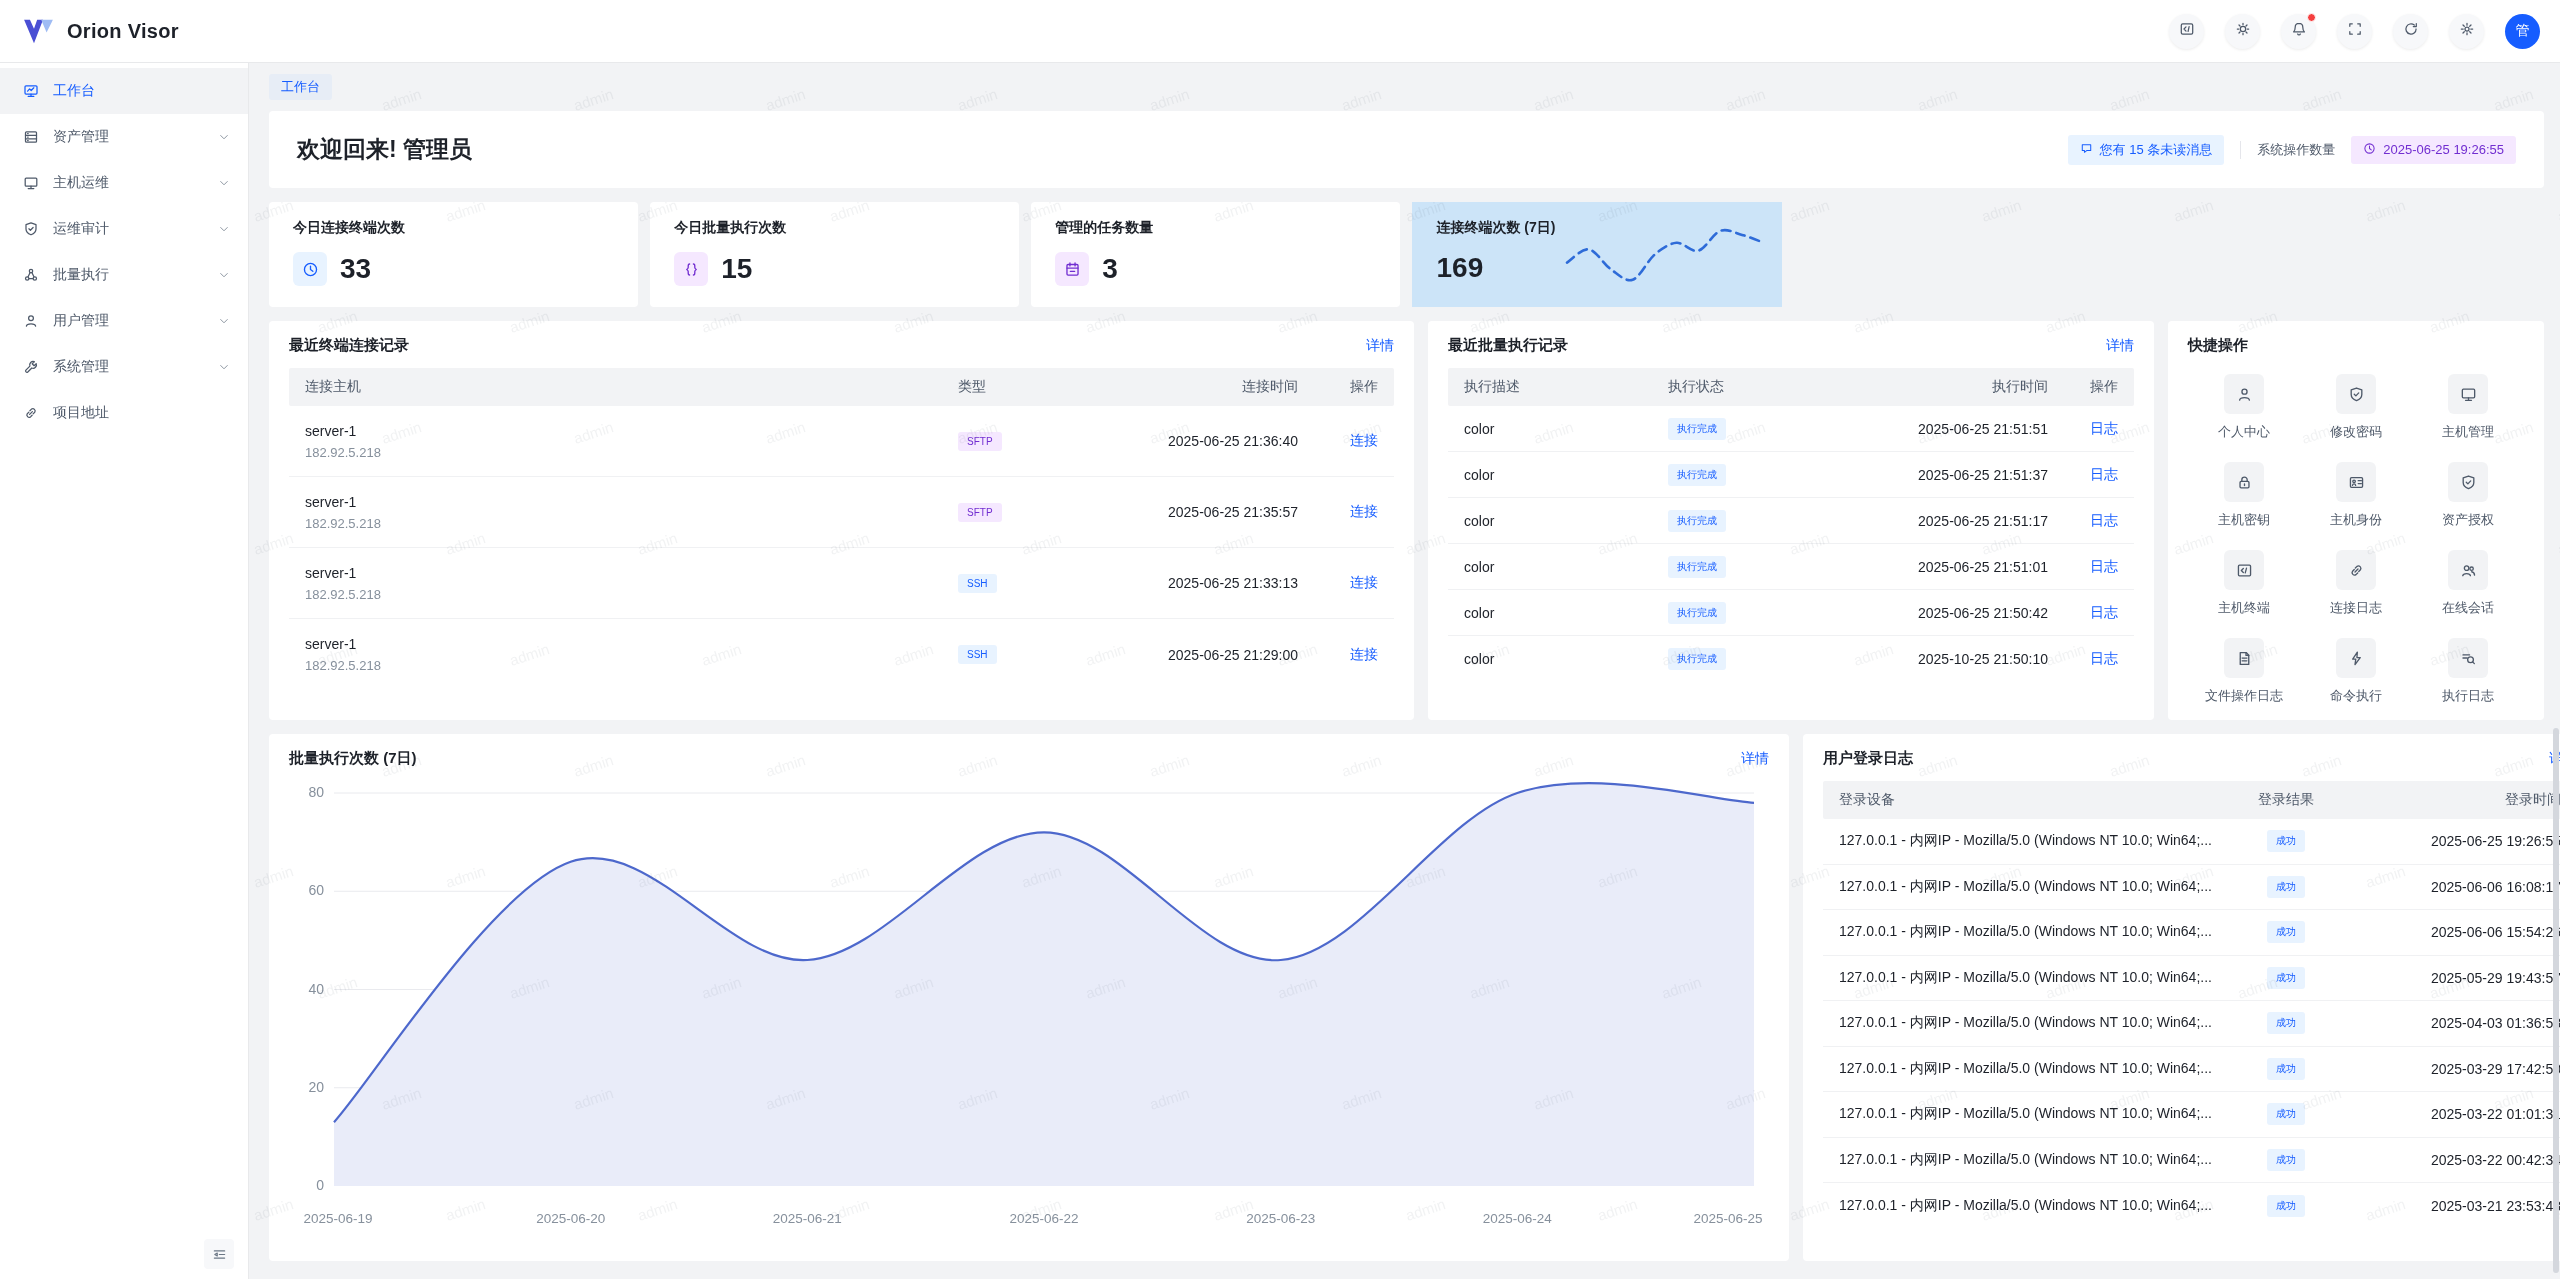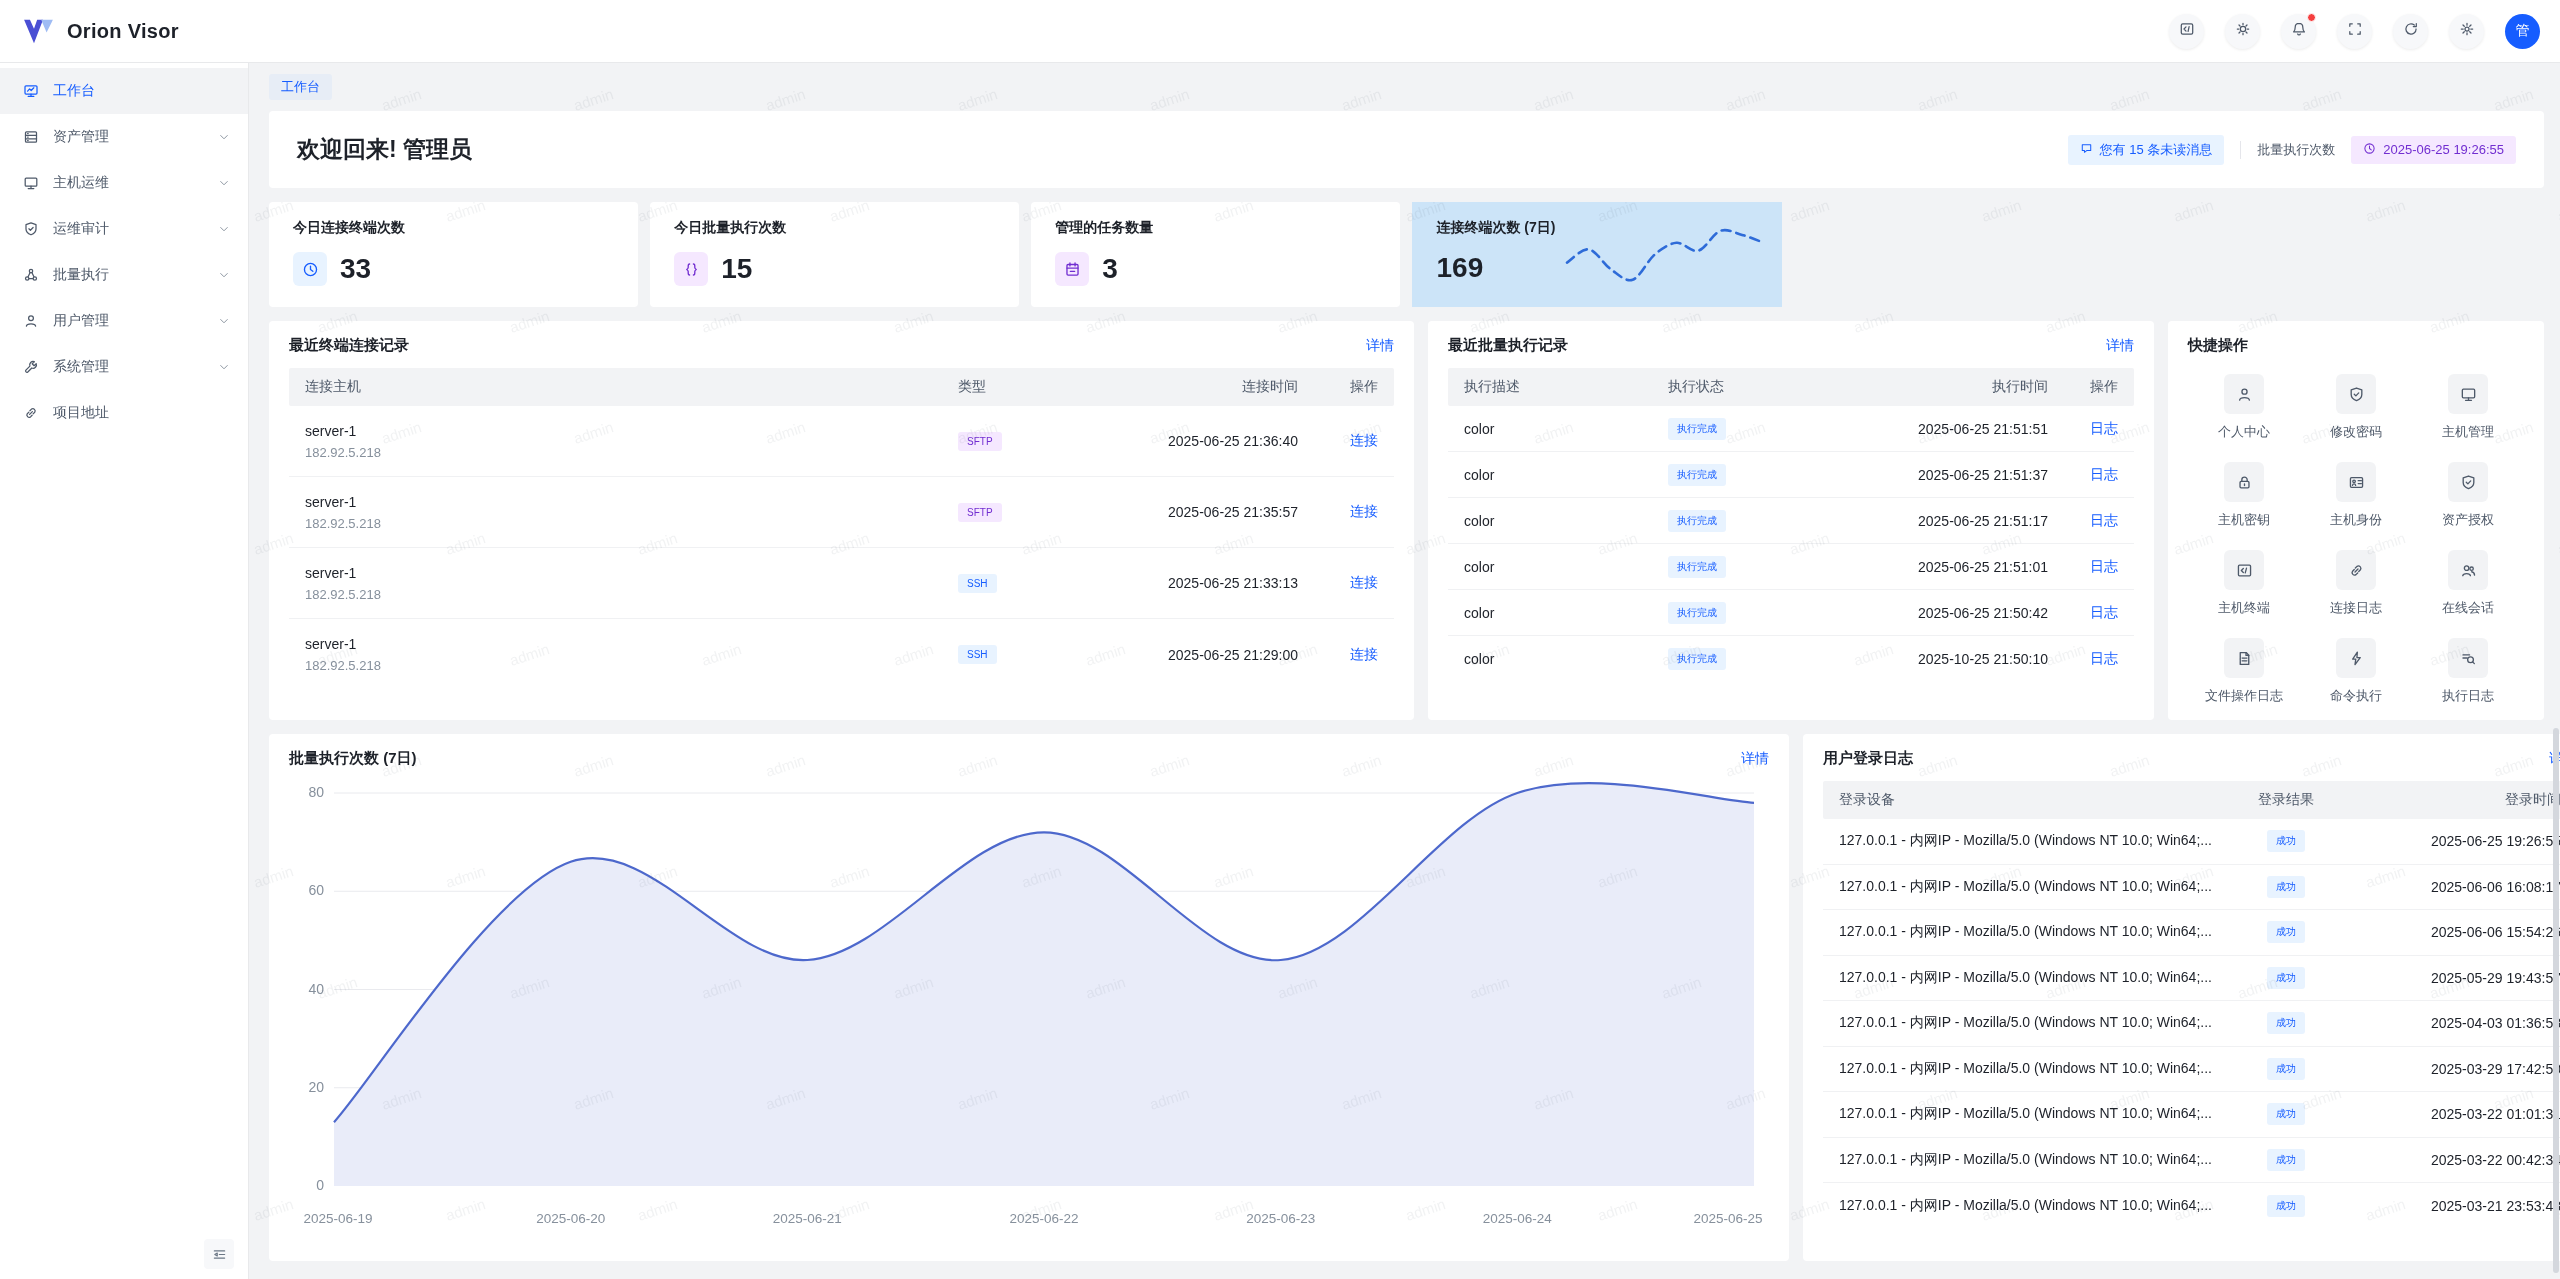--- a/index.html
+++ b/index.html
@@ -314,21 +314,21 @@
     <section class="welcome card">
       <div class="welcome-title">欢迎回来! 管理员</div>
       <div class="welcome-right">
         <span class="badge-msg">
           <span class="ico"><svg viewBox="0 0 16 16">
                 <path d="M2.8 3.4h10.4v7.2H8.2l-2.7 2.1v-2.1H2.8z"></path>
               </svg></span>
           <span>您有 15 条未读消息</span>
         </span>
         <span class="vdiv"></span>
-        <span>批量执行次数</span>
+        <span>系统操作数量</span>
         <span class="badge-time">
           <span class="ico"><svg viewBox="0 0 16 16">
                 <circle cx="8" cy="8" r="5.7"></circle>
                 <path d="M8 4.8V8l2.2 1.7"></path>
               </svg></span>
           <span>2025-06-25 19:26:55</span>
         </span>
       </div>
     </section>
 

